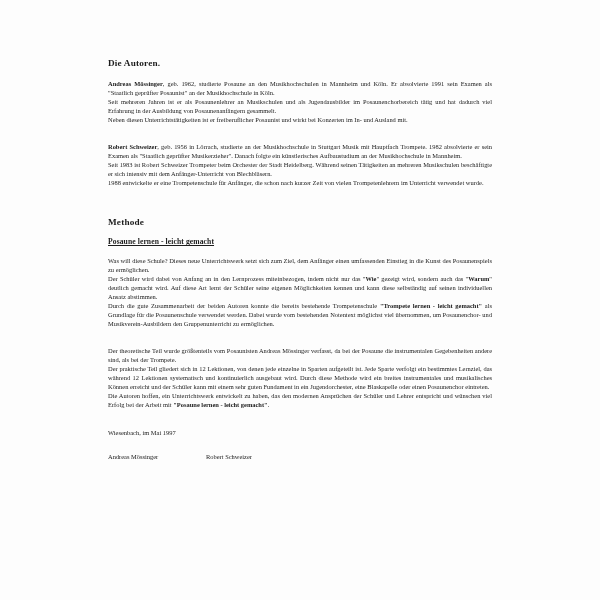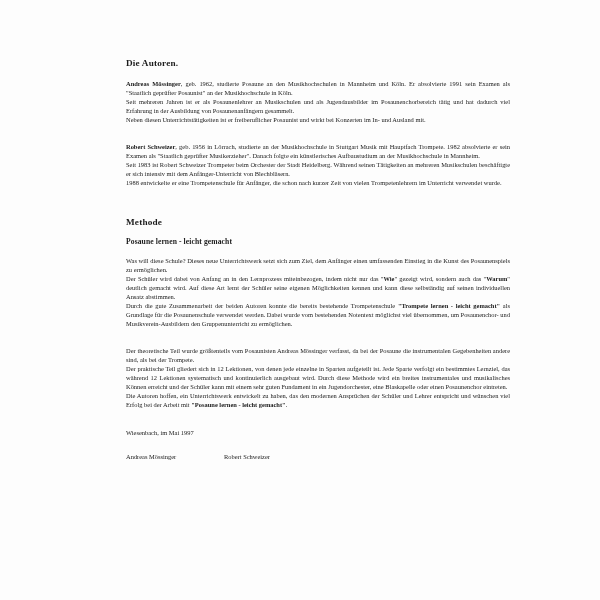--- a/index.html
+++ b/index.html
@@ -17,37 +17,38 @@
   }
   .page {
     position: relative;
     width: 600px;
     height: 600px;
     background: #fdfdfd;
     box-sizing: border-box;
   }
   .content {
     position: absolute;
-    left: 126px;
+    left: 108px;
     top: 58px;
     width: 384px;
   }
   h1.section-title {
     font-size: 9.2px;
     font-weight: bold;
     margin: 0 0 11px 0;
     letter-spacing: 0.2px;
     line-height: 1.1;
   }
   h2.sub-title {
     font-size: 7.6px;
     font-weight: bold;
     margin: 4px 0 9px 0;
     letter-spacing: 0.1px;
     line-height: 1.1;
+    text-decoration: underline;
   }
   p.body-text {
     font-size: 6.45px;
     line-height: 9.0px;
     margin: 0;
     text-align: justify;
     text-justify: inter-word;
     hyphens: none;
   }
   p.body-text + p.body-text {

